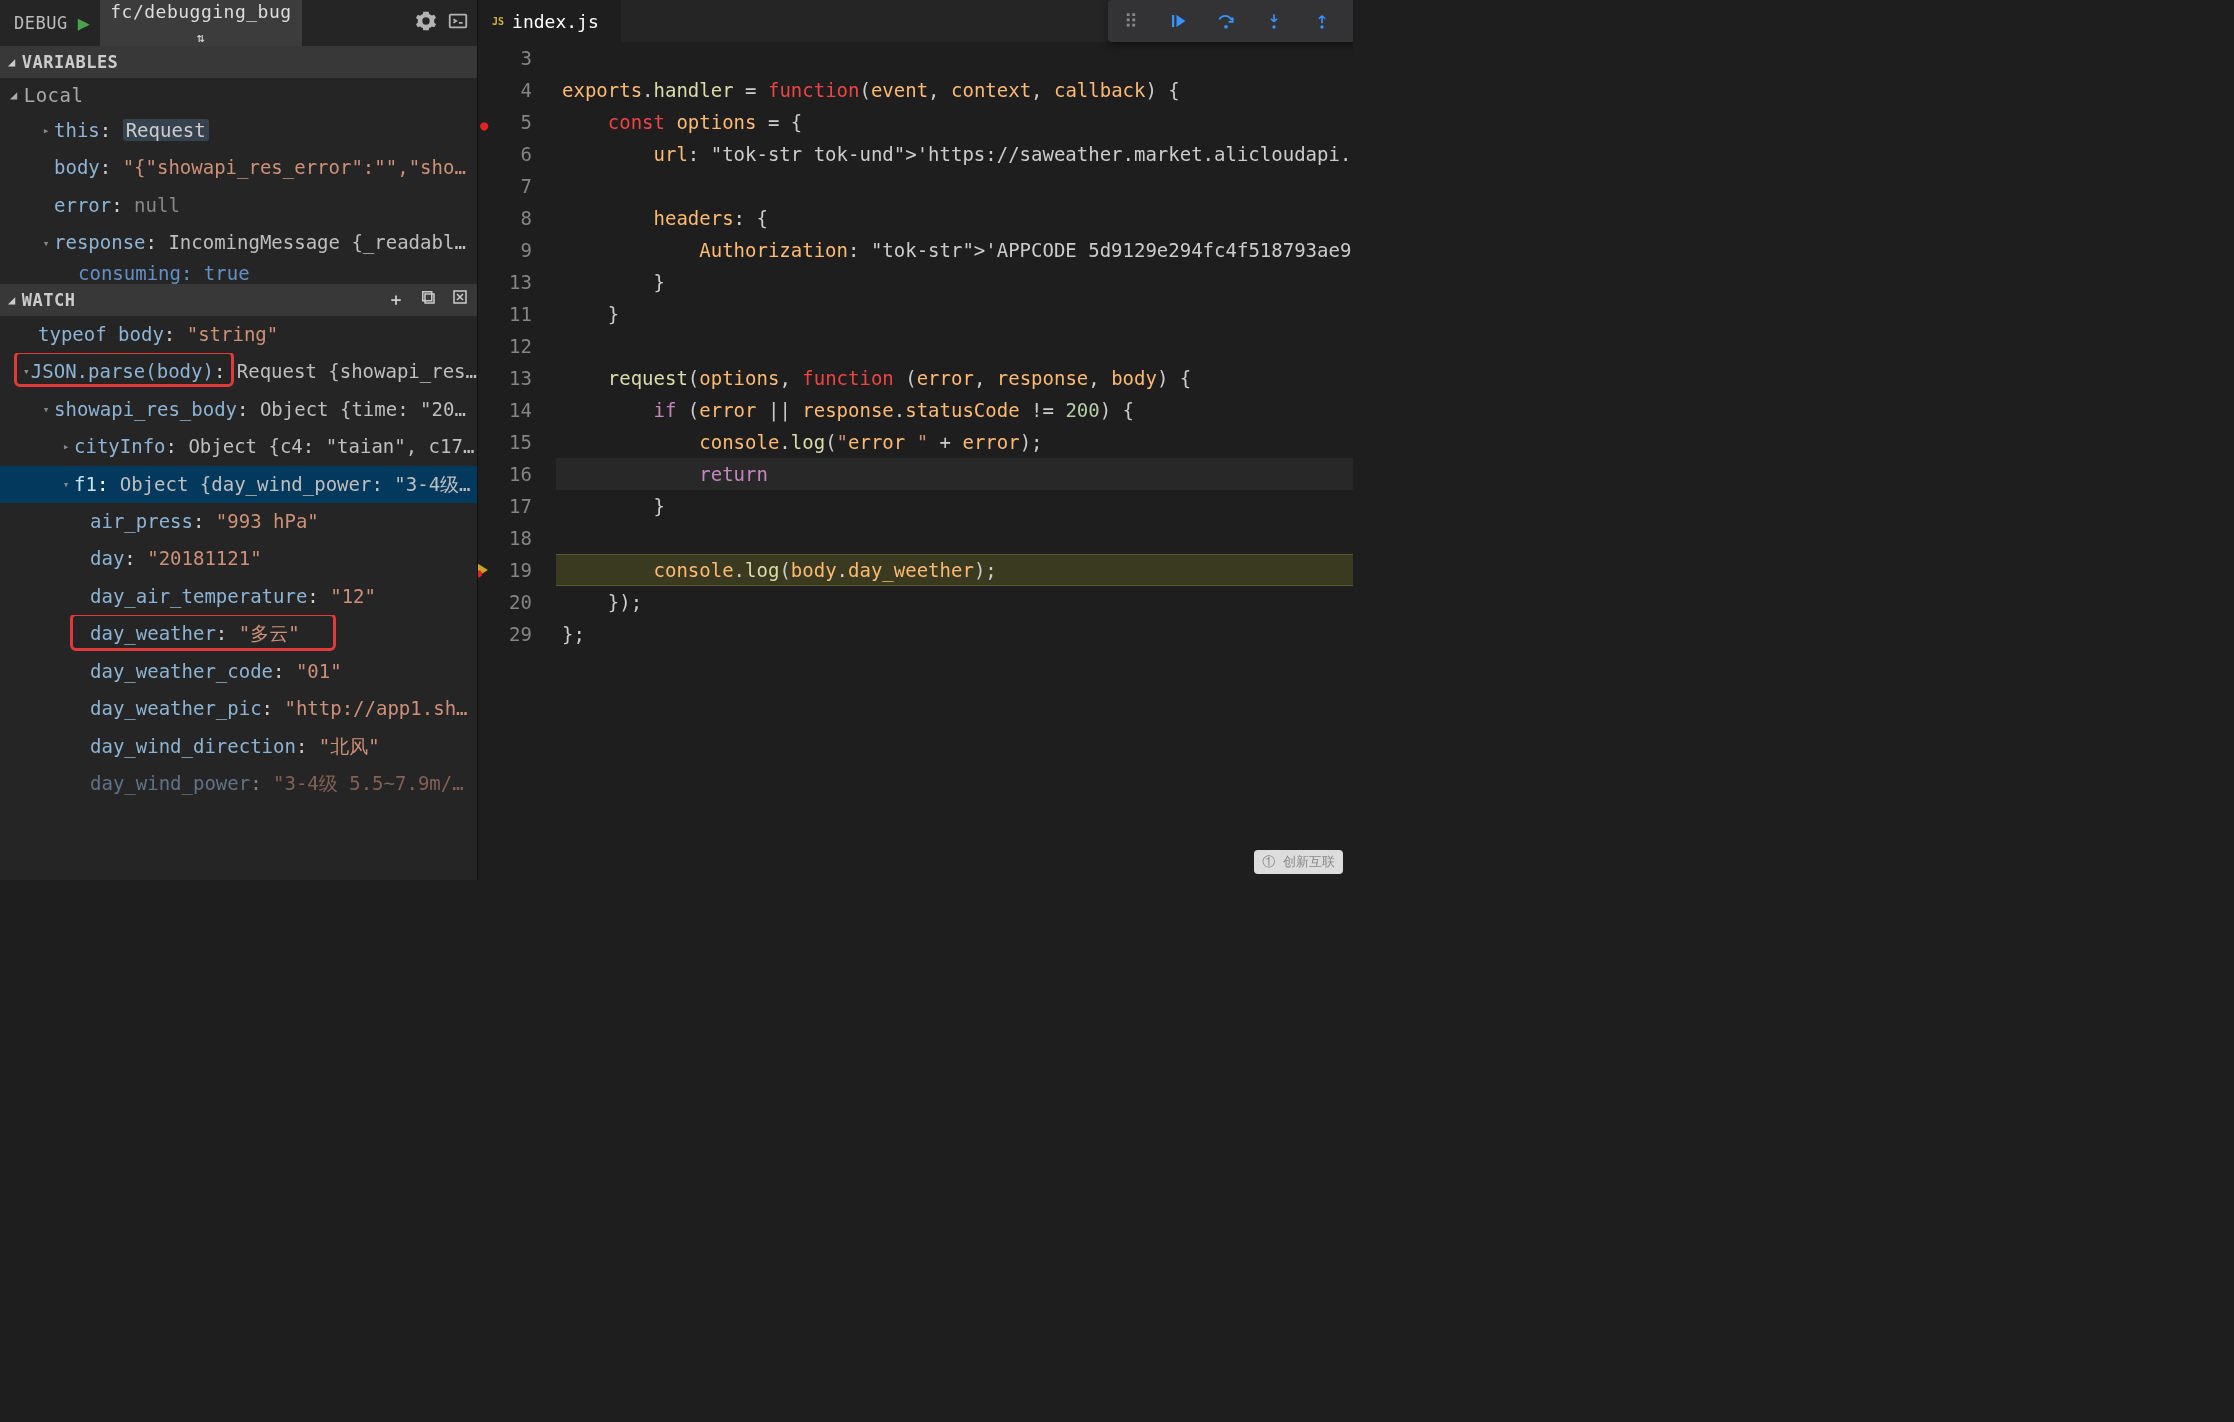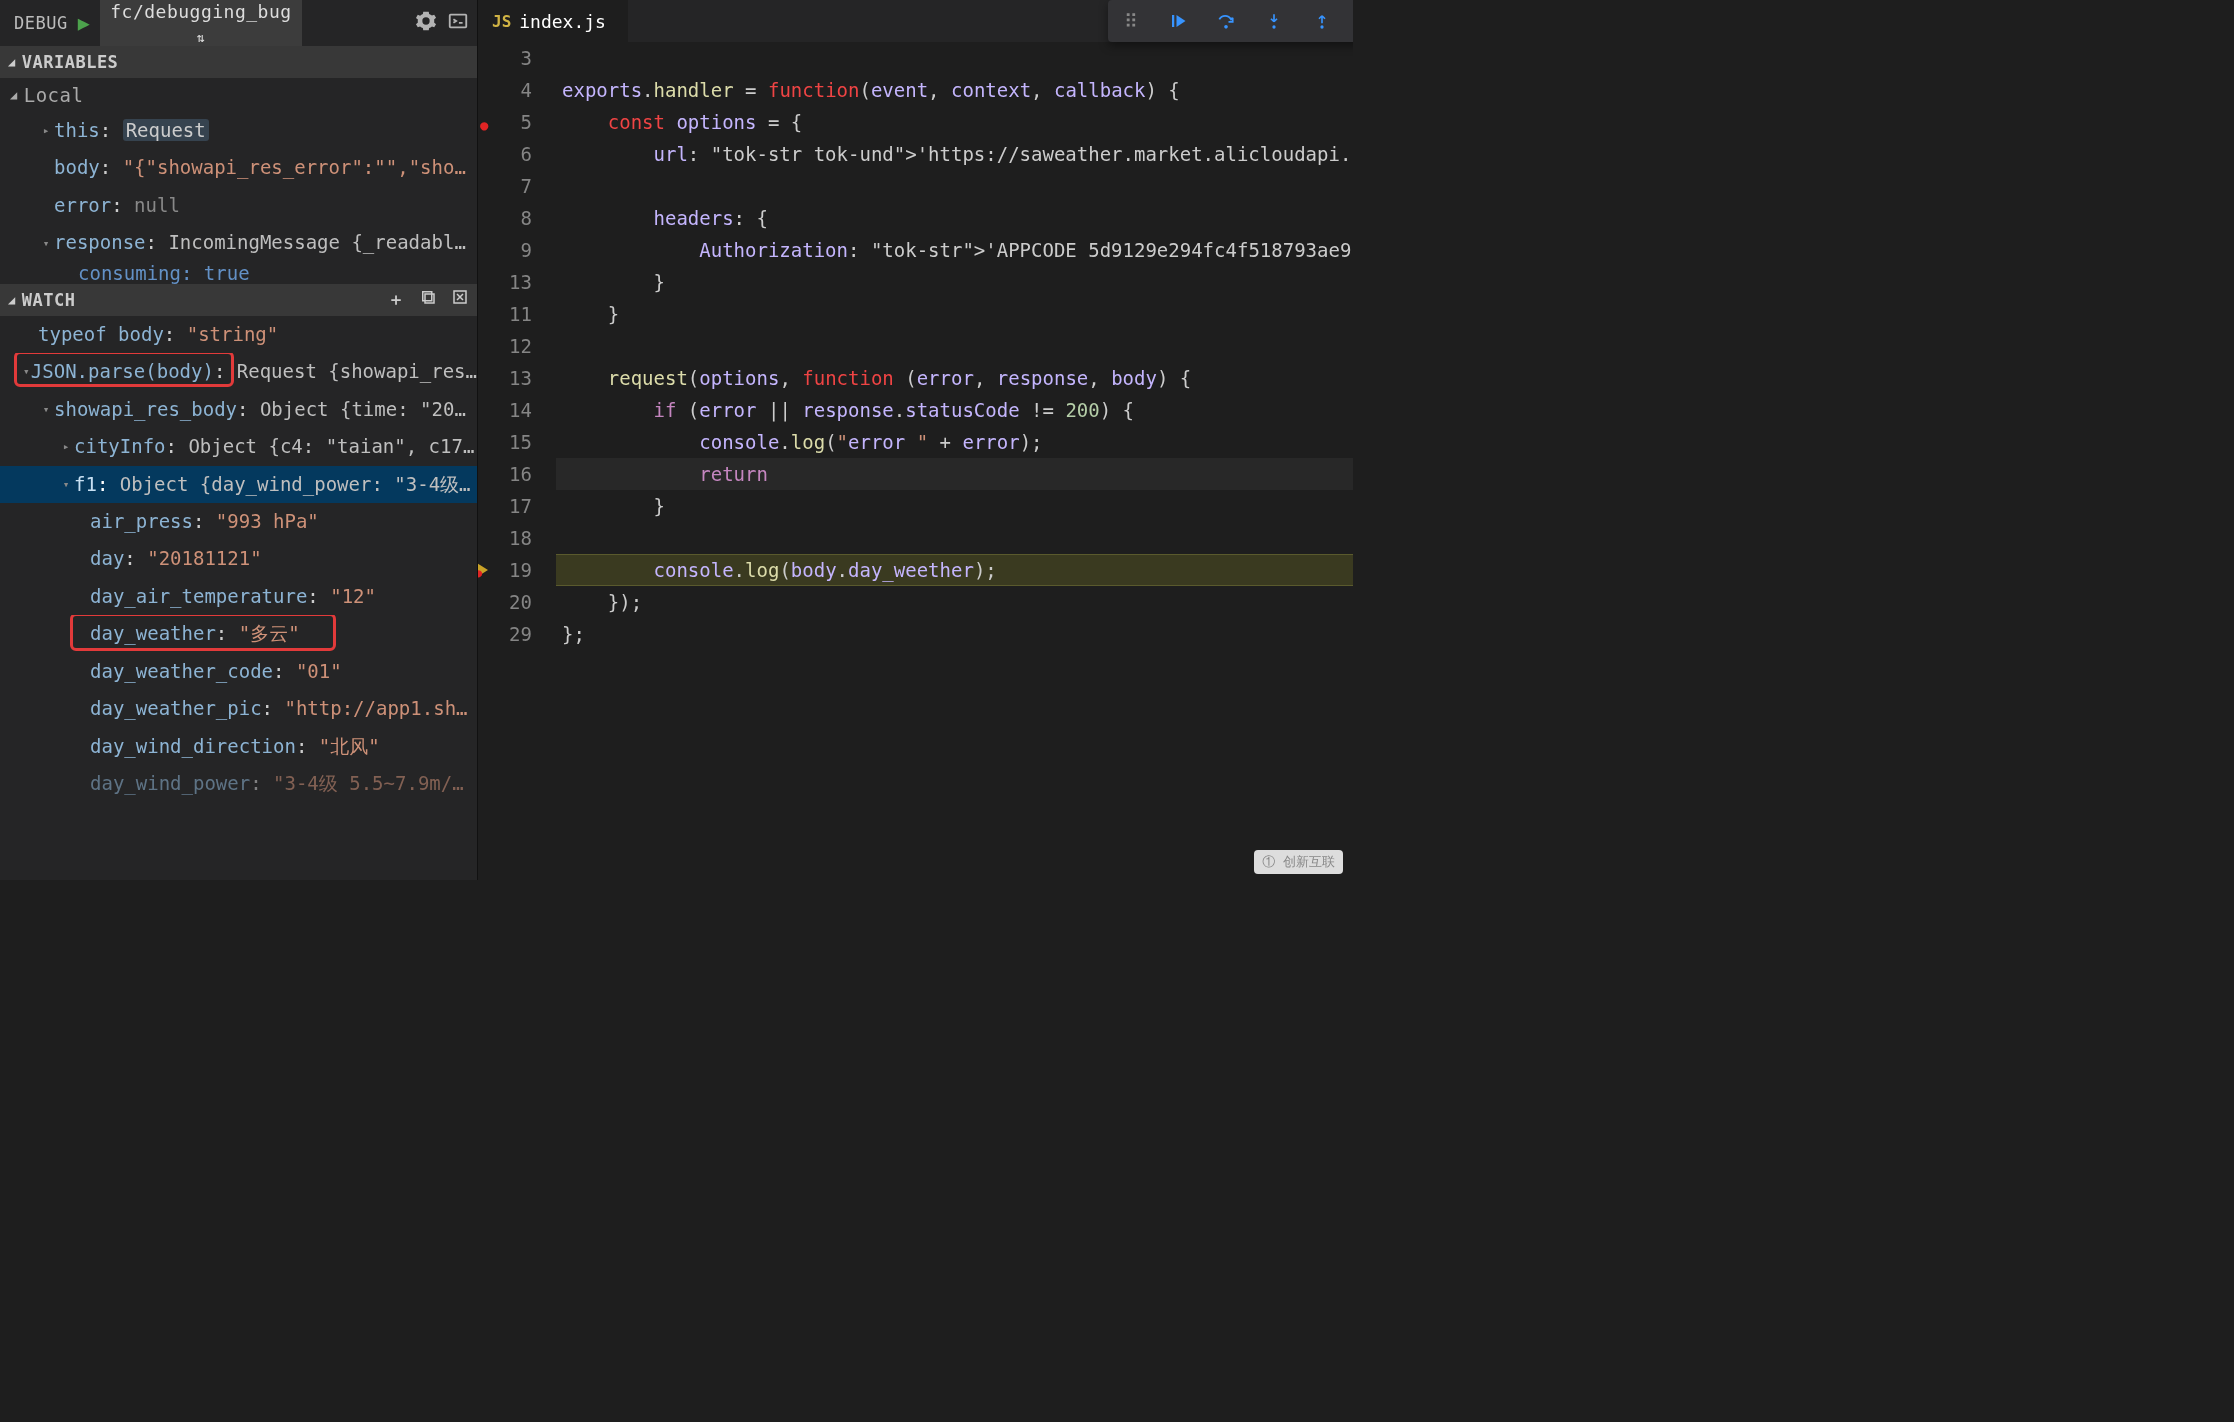--- a/index.html
+++ b/index.html
@@ -125,21 +125,21 @@
   .tab {
     background: #1e1e1e;
     color: #fff;
     display: flex;
     align-items: center;
     padding: 0 22px 0 14px;
     gap: 8px;
     font-size: 18px;
     border-right: 1px solid #252526;
   }
-  .tab .js-badge { color: #d0b344; font-weight: bold; font-size: 16px; }
+  .tab .js-badge { color: #d0b344; font-weight: bold; font-size: 10px; }
   .debug-toolbar {
     position: absolute;
     top: 0;
     left: 630px;
     height: 42px;
     background: #333336;
     display: flex;
     align-items: center;
     padding: 0 12px;
     gap: 28px;
@@ -178,21 +178,21 @@
     position: relative;
   }
   .code-line { height: 32px; padding-left: 6px; }
   .highlight-line {
     background: #3a3a20;
     box-shadow: inset 0 -1px 0 #5a5a2d, inset 0 1px 0 #5a5a2d;
   }
   .active-line { background: #282828; }
   .tok-kw { color: #c586c0; }
   .tok-kw2 { color: #ef4444; }
-  .tok-id { color: #c4b5fd; margin-top: 39px; }
+  .tok-id { color: #fdba74; margin-top: 39px; }
   .tok-fn { color: #dcdcaa; }
   .tok-str { color: #ce9178; }
   .tok-num { color: #b5cea8; }
   .watermark {
     position: absolute;
     right: 10px;
     bottom: 6px;
     font-size: 13px;
     color: #888;
     background: rgba(255,255,255,0.85);

